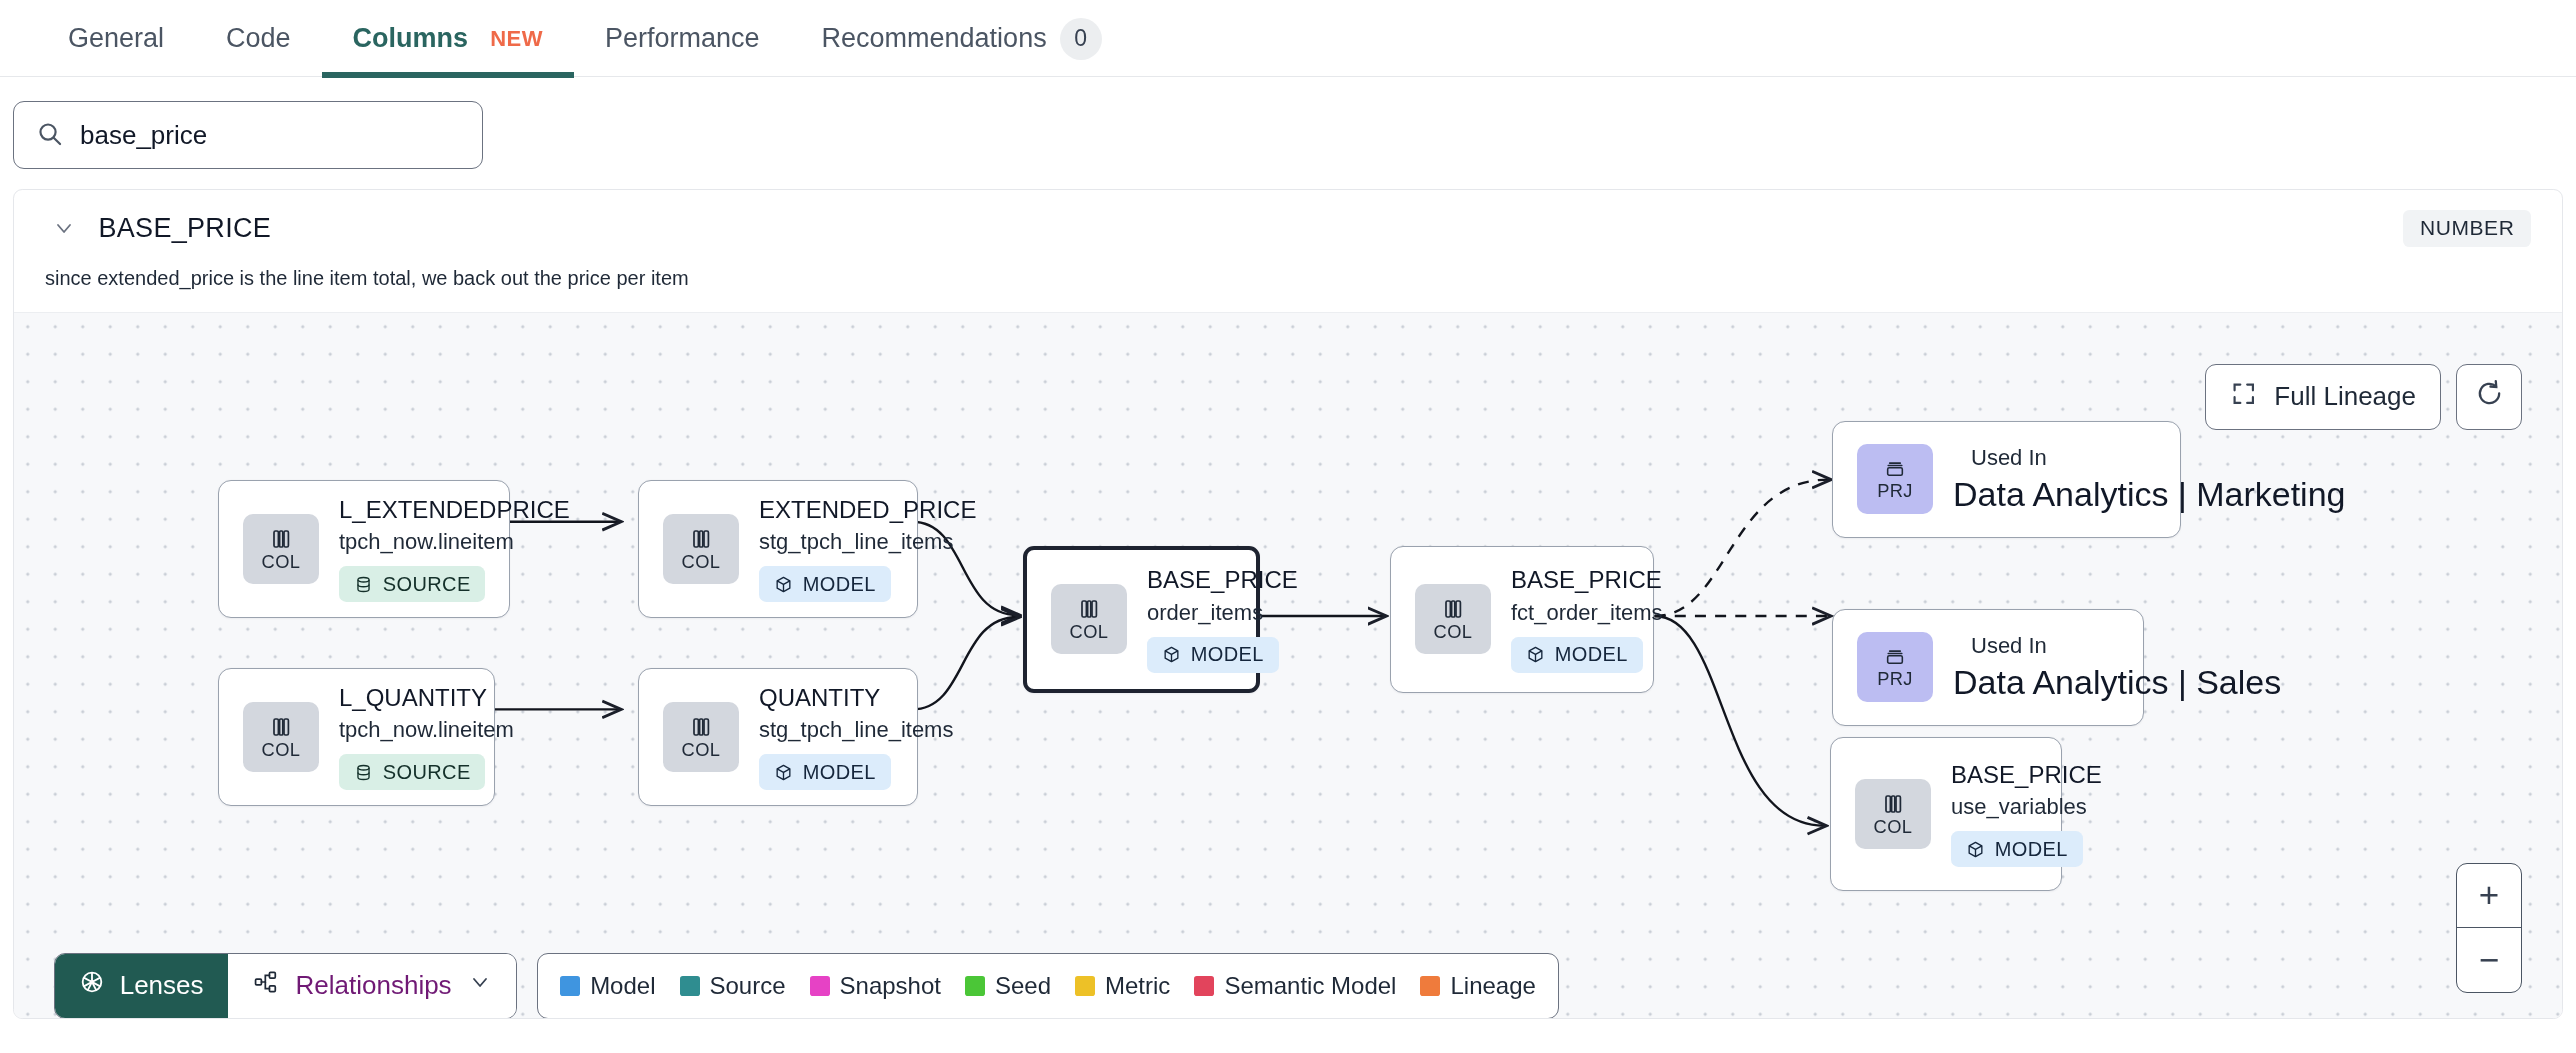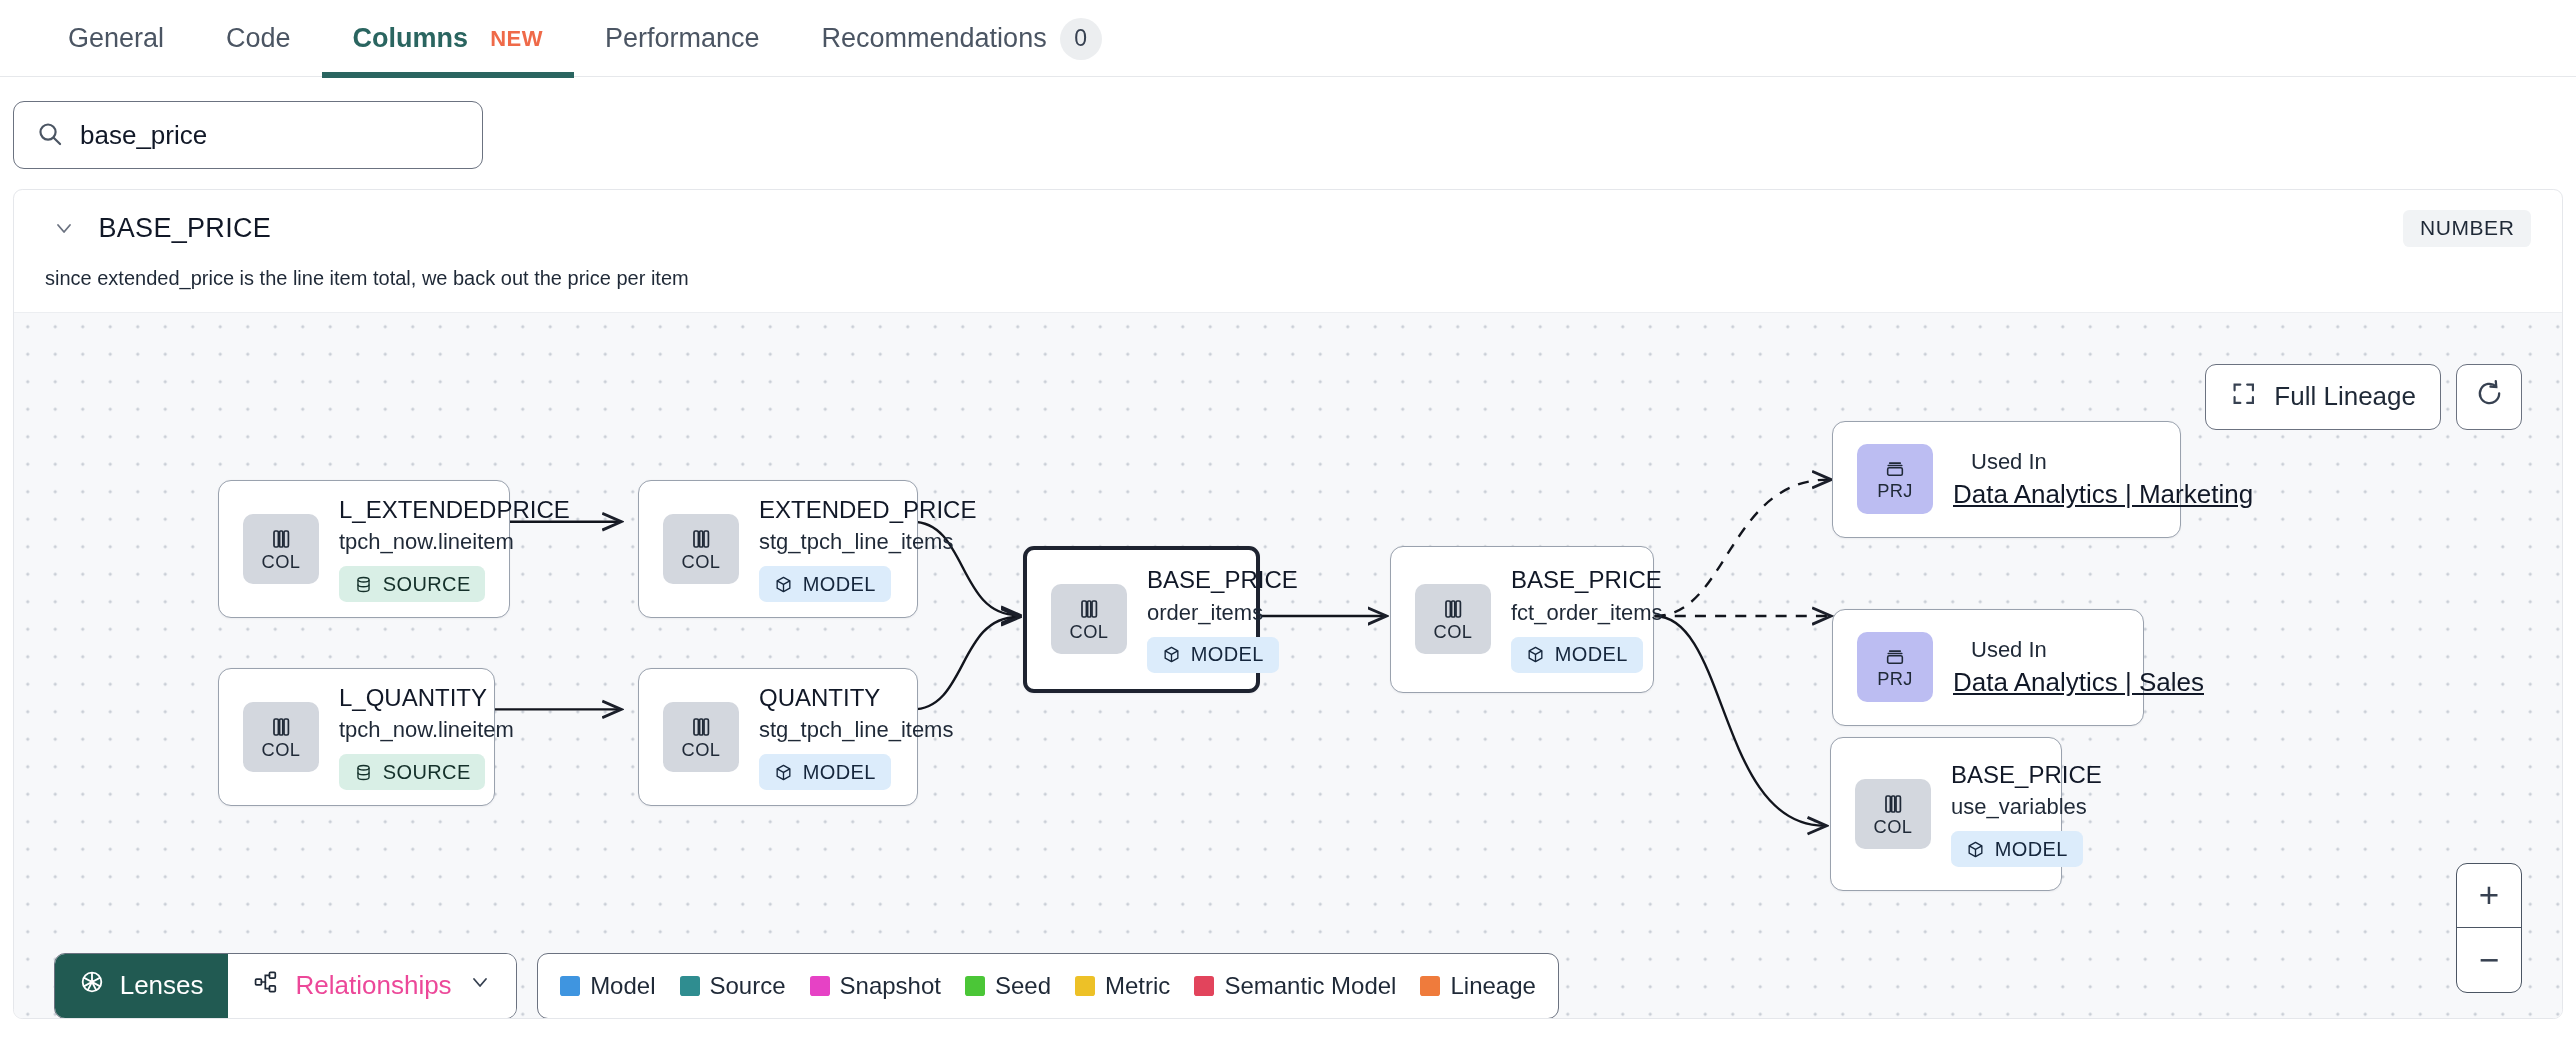--- a/index.html
+++ b/index.html
@@ -198,21 +198,21 @@
     font-size: 20px;
     padding: 6.4px 14.7px;
     border-radius: 7.3px;
     letter-spacing: 0.4px;
     white-space: nowrap;
   }
   .node-tag.model  { background: #dcecfb; color: #15263c; }
   .node-tag.source { background: #d9efe6; color: #14302a; }
   .node.usedin .node-body { gap: 3.7px; }
   .usedin-label { font-size: 22px; color: #1f2937; margin-left: 18px; }
-  .usedin-name  { font-size: 26px; color: #111827; white-space: nowrap; text-decoration: underline; }
+  .usedin-name  { font-size: 34px; color: #111827; white-space: nowrap; }
 
   
   .ctrl-tr {
     position: absolute;
     top: 51px; right: 40px;
     display: flex;
     gap: 15px;
     align-items: center;
   }
   .btn {
@@ -275,21 +275,21 @@
     padding: 0 24px;
     font-size: 26px;
     cursor: pointer;
   }
   .rel-btn {
     display: flex;
     align-items: center;
     gap: 16.5px;
     padding: 0 24px;
     font-size: 26px;
-    color: #ec4899;
+    color: #701a75;
     cursor: pointer;
     background: #fff;
   }
   .legend {
     height: 66px;
     border: 1.8px solid #6b7280;
     border-radius: 11px;
     background: #fff;
     display: flex;
     align-items: center;

